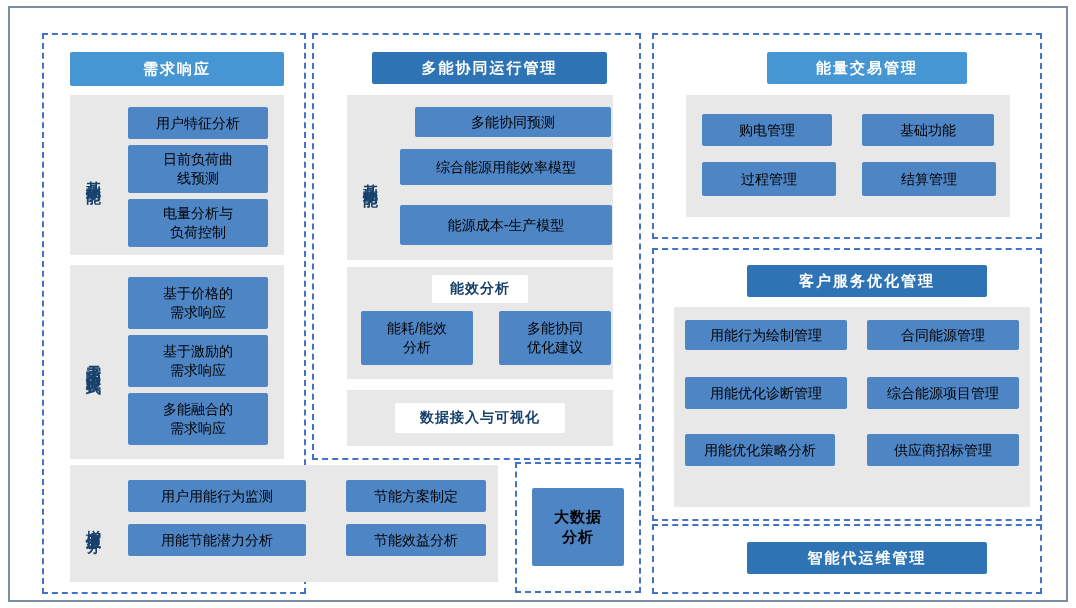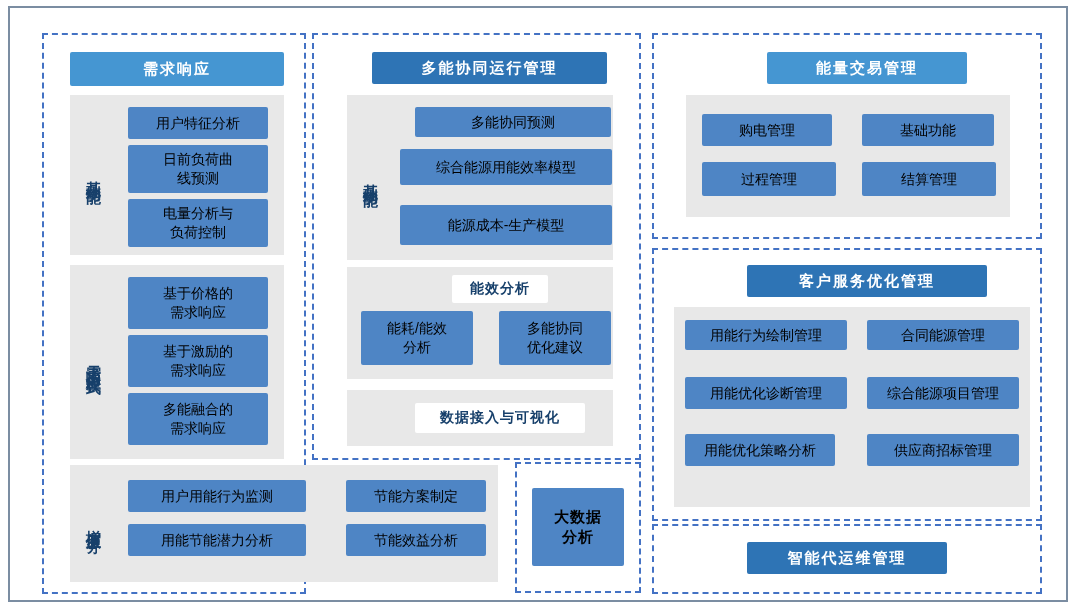--- a/index.html
+++ b/index.html
@@ -35,21 +35,21 @@
   .item.big{font-size:15px;font-weight:bold;letter-spacing:1px;}
   .vlabel{
     position:absolute;left:4px;top:0;bottom:0;width:38px;
     display:flex;align-items:center;justify-content:center;
     writing-mode:vertical-lr;text-orientation:upright;
     font-weight:bold;font-size:15px;color:var(--navy);letter-spacing:3px;
   }
   .white-box{
     position:absolute;background:#ffffff;color:var(--navy);font-weight:bold;
     display:flex;align-items:center;justify-content:center;font-size:14px;
-    letter-spacing:1px;border-radius:2px;margin-left:20px;
+    letter-spacing:1px;border-radius:2px;
   }
 </style>
 </head>
 <body>
 
 <div class="stage">
   <div class="outer"></div>
 
   <section class="panel" style="left:42px;top:33px;width:260px;height:557px">
     <div class="hdr light" style="left:26px;top:17px;width:214px;height:34px">需求响应</div>
@@ -126,15 +126,15 @@
       <div class="item" style="left:11px;top:13px;width:162px;height:30px">用能行为绘制管理</div>
       <div class="item" style="left:193px;top:13px;width:152px;height:30px">合同能源管理</div>
       <div class="item" style="left:11px;top:70px;width:162px;height:32px">用能优化诊断管理</div>
       <div class="item" style="left:193px;top:70px;width:152px;height:32px">综合能源项目管理</div>
       <div class="item" style="left:11px;top:127px;width:150px;height:32px">用能优化策略分析</div>
       <div class="item" style="left:193px;top:127px;width:152px;height:32px">供应商招标管理</div>
     </div>
   </section>
 
   <section class="panel" style="left:652px;top:524px;width:386px;height:66px">
-    <div class="hdr dark" style="left:93px;top:16px;width:200px;height:32px">智能代运维管理</div>
+    <div class="hdr dark" style="left:93px;top:16px;width:240px;height:32px">智能代运维管理</div>
   </section>
 </div>
 
 </body></html>

